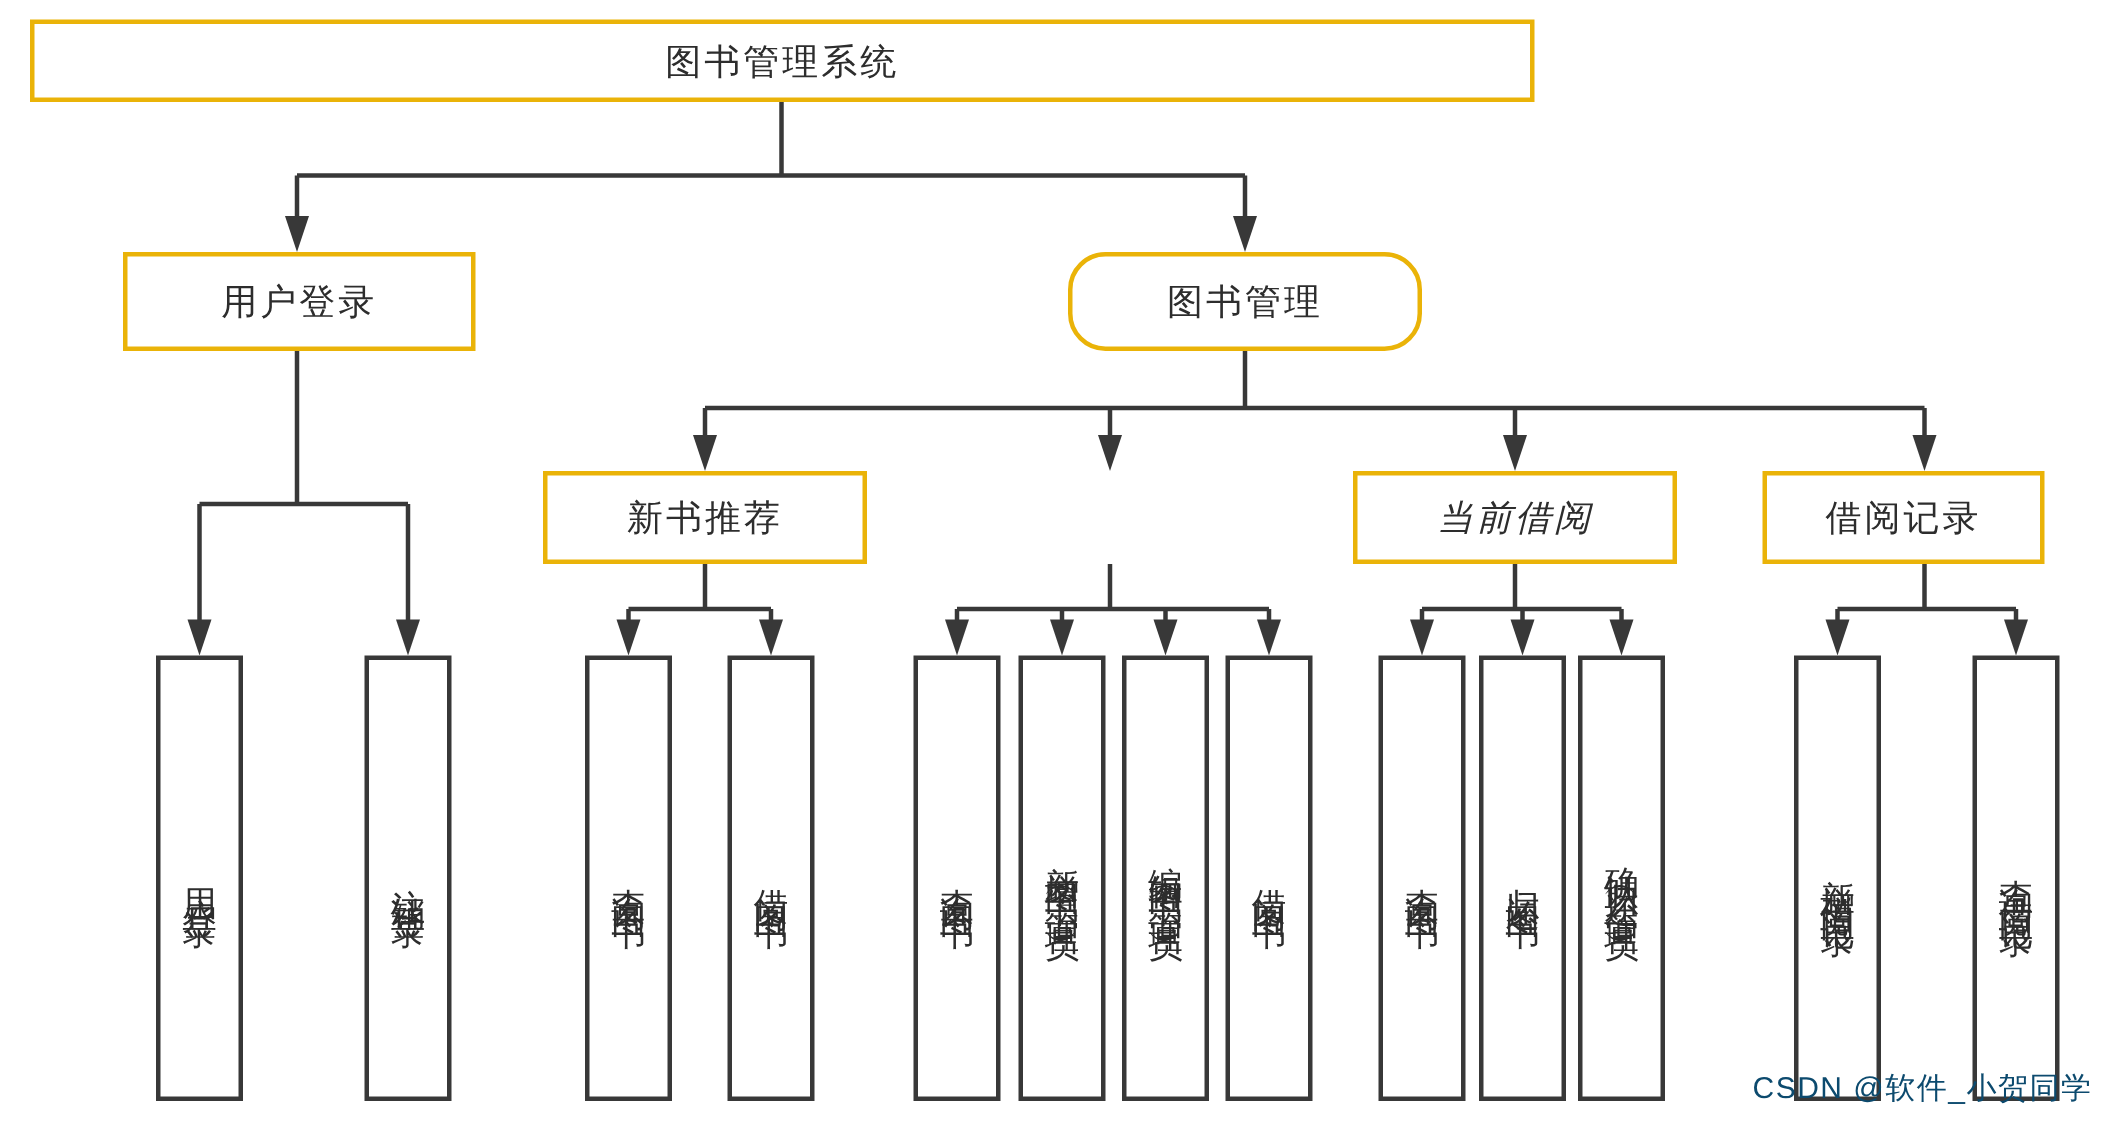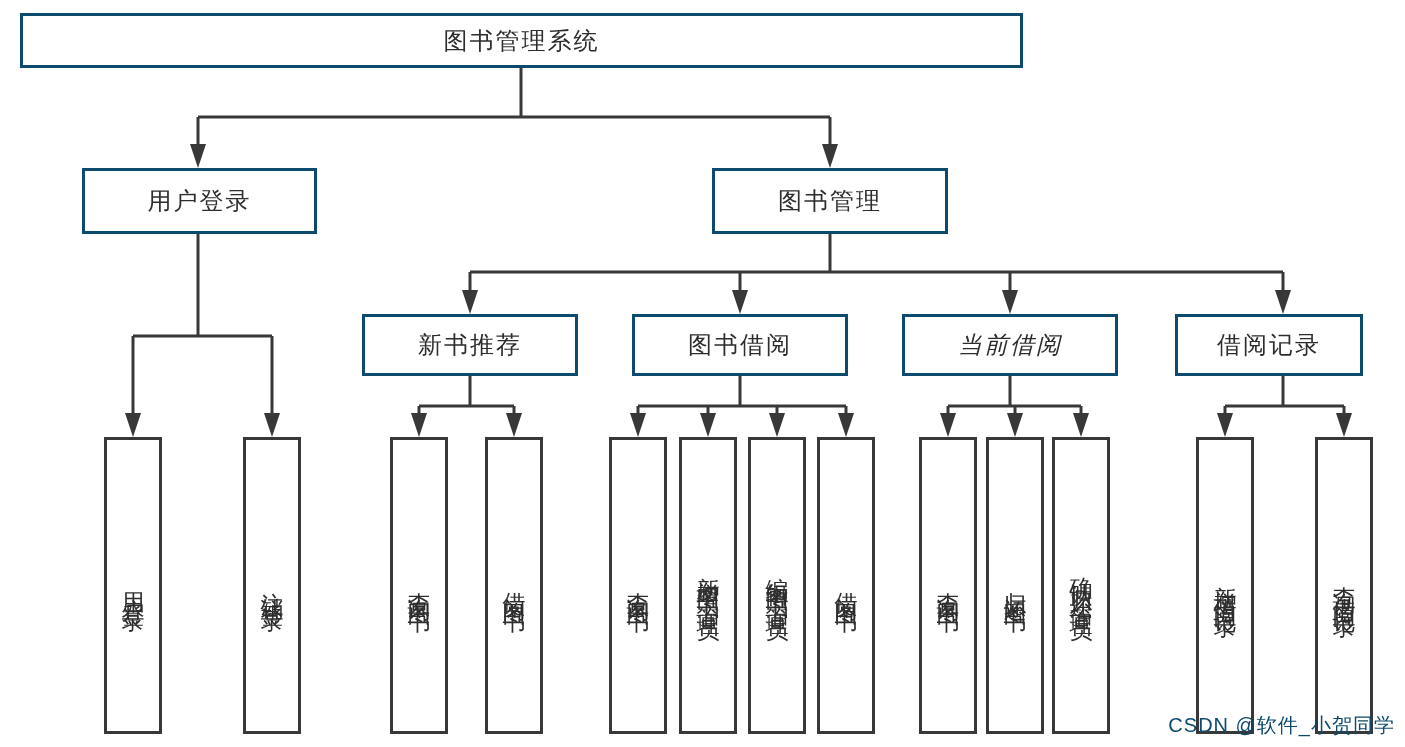--- a/index.html
+++ b/index.html
@@ -2,21 +2,21 @@
 <html><head>
 <meta charset="utf-8">
 <style>
   html,body{margin:0;padding:0;background:#ffffff;}
   .stage{
     position:relative;width:1405px;height:747px;background:#ffffff;
     font-family:"Liberation Sans",sans-serif;color:#2d2d2d;overflow:hidden;
   }
   .connectors{position:absolute;left:0;top:0;}
   .hbox{
-    position:absolute;box-sizing:border-box;border:3px solid #0c4a6e;background:#ffffff;
+    position:absolute;box-sizing:border-box;border:3px solid #eab308;background:#ffffff;
     display:flex;align-items:center;justify-content:center;z-index:2;
   }
   .hbox .lbl{font-size:24px;letter-spacing:2px;white-space:nowrap;}
   .vbox{
     position:absolute;top:437px;width:58px;height:297px;box-sizing:border-box;
     border:3px solid #383838;background:#ffffff;
     display:flex;align-items:center;justify-content:center;z-index:2;
   }
   .vbox .vlbl{
     writing-mode:vertical-rl;text-orientation:mixed;
@@ -98,29 +98,26 @@
     </g>
   </svg>
 
   <div class="hbox" style="left:20px;top:13px;width:1003px;height:55px;">
     <span class="lbl">图书管理系统</span>
   </div>
 
   <div class="hbox" style="left:82px;top:168px;width:235px;height:66px;">
     <span class="lbl">用户登录</span>
   </div>
-  <div class="hbox" style="left:712px;top:168px;width:236px;height:66px;">
+  <div class="hbox" style="left:712px;top:168px;width:236px;height:66px;border-radius:25px;">
     <span class="lbl">图书管理</span>
   </div>
 
   <div class="hbox" style="left:362px;top:314px;width:216px;height:62px;">
     <span class="lbl">新书推荐</span>
-  </div>
-  <div class="hbox" style="left:632px;top:314px;width:216px;height:62px;">
-    <span class="lbl">图书借阅</span>
   </div>
   <div class="hbox" style="left:902px;top:314px;width:216px;height:62px;font-style:italic;">
     <span class="lbl">当前借阅</span>
   </div>
   <div class="hbox" style="left:1175px;top:314px;width:188px;height:62px;">
     <span class="lbl">借阅记录</span>
   </div>
 
   <div class="vbox" style="left:104px;">
     <span class="vlbl">用户登录</span>

